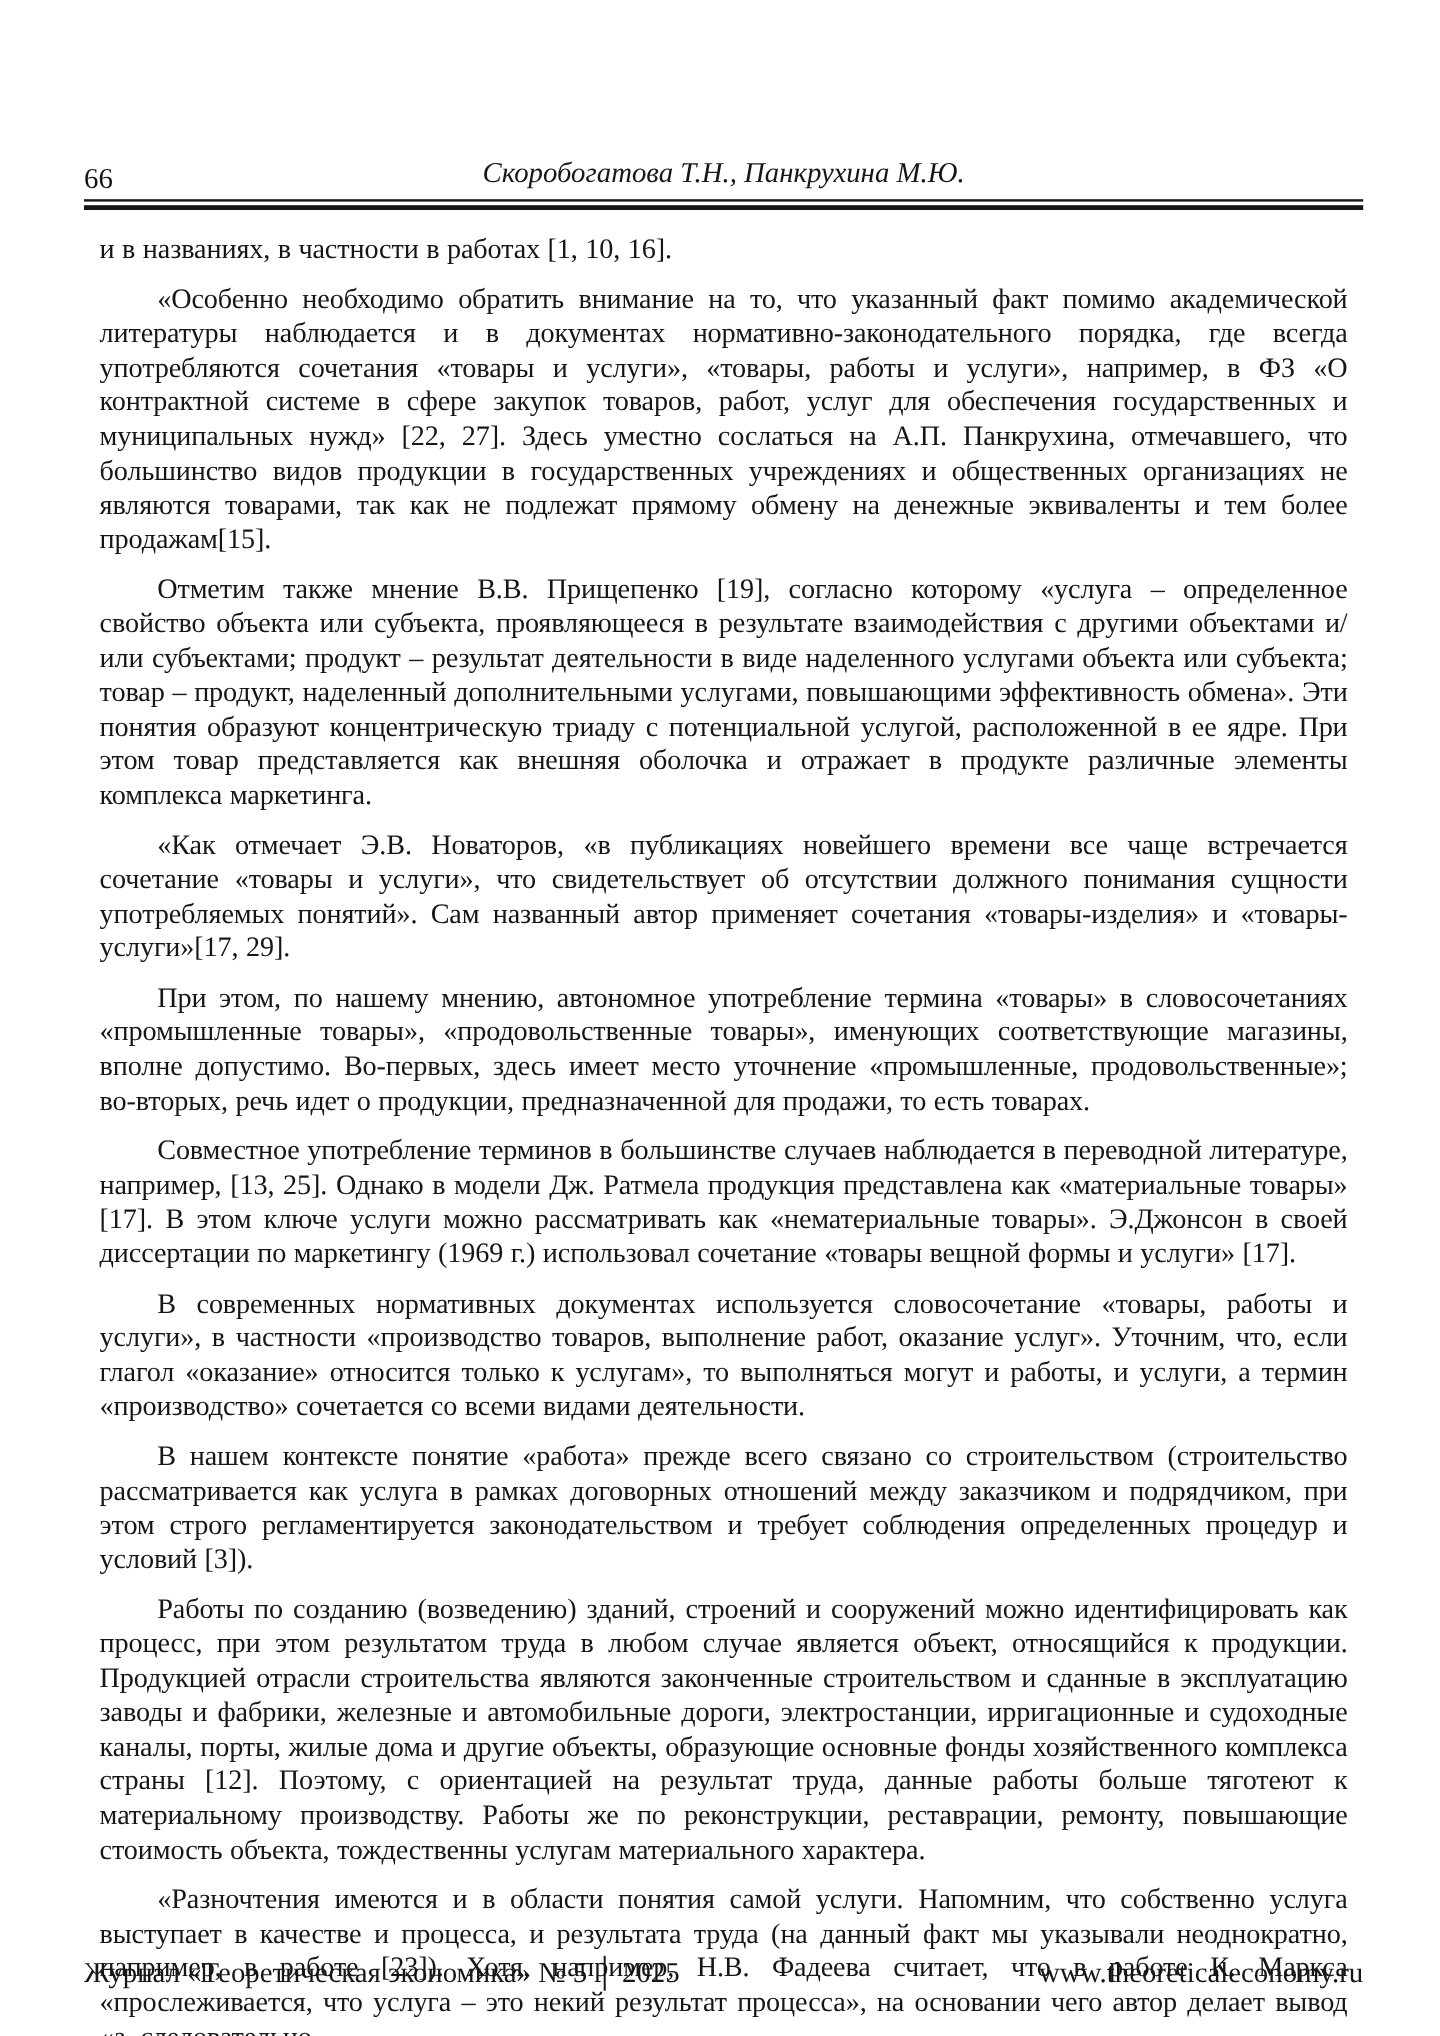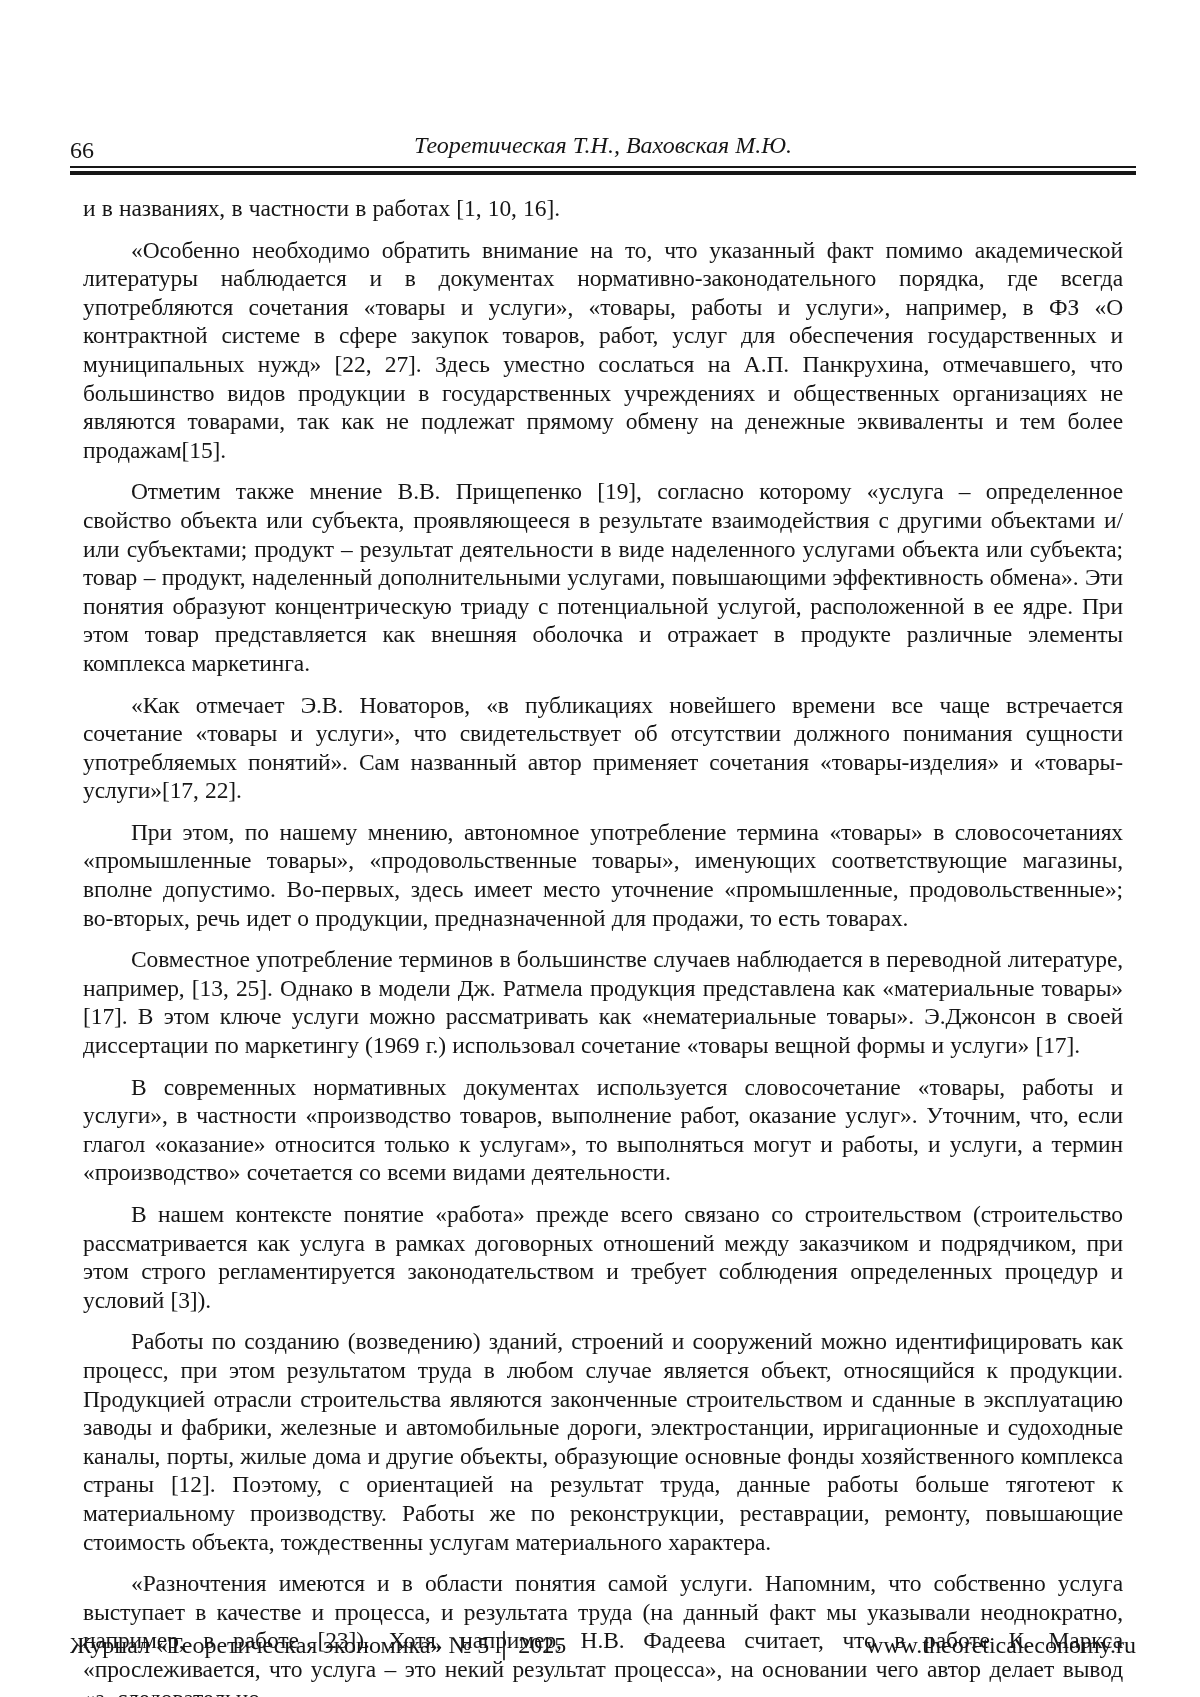--- a/index.html
+++ b/index.html
@@ -84,30 +84,30 @@
   }
 </style>
 </head>
 <body>
 
 <div class="page">
 
   <div class="header">
     <div class="header-row">
       <span class="page-num">66</span>
-      <div class="running-head">Теоретическая Т.Н., Ваховская М.Ю.</div>
+      <div class="running-head">Скоробогатова Т.Н., Панкрухина М.Ю.</div>
     </div>
     <div class="header-rule"></div>
   </div>
 
   <div class="body-text">
     <p class="no-indent">и в названиях, в частности в работах [1, 10, 16].</p>
     <p>«Особенно необходимо обратить внимание на то, что указанный факт помимо академической литературы наблюдается и в документах нормативно-законодательного порядка, где всегда употребляются сочетания «товары и услуги», «товары, работы и услуги», например, в ФЗ «О контрактной системе в сфере закупок товаров, работ, услуг для обеспечения государственных и муниципальных нужд» [22, 27]. Здесь уместно сослаться на А.П. Панкрухина, отмечавшего, что большинство видов продукции в государственных учреждениях и общественных организациях не являются товарами, так как не подлежат прямому обмену на денежные эквиваленты и тем более продажам[15].</p>
     <p>Отметим также мнение В.В. Прищепенко [19], согласно которому «услуга – определенное свойство объекта или субъекта, проявляющееся в результате взаимодействия с другими объектами и/или субъектами; продукт – результат деятельности в виде наделенного услугами объекта или субъекта; товар – продукт, наделенный дополнительными услугами, повышающими эффективность обмена». Эти понятия образуют концентрическую триаду с потенциальной услугой, расположенной в ее ядре. При этом товар представляется как внешняя оболочка и отражает в продукте различные элементы комплекса маркетинга.</p>
-    <p>«Как отмечает Э.В. Новаторов, «в публикациях новейшего времени все чаще встречается сочетание «товары и услуги», что свидетельствует об отсутствии должного понимания сущности употребляемых понятий». Сам названный автор применяет сочетания «товары-изделия» и «товары-услуги»[17, 22].</p>
+    <p>«Как отмечает Э.В. Новаторов, «в публикациях новейшего времени все чаще встречается сочетание «товары и услуги», что свидетельствует об отсутствии должного понимания сущности употребляемых понятий». Сам названный автор применяет сочетания «товары-изделия» и «товары-услуги»[17, 29].</p>
     <p>При этом, по нашему мнению, автономное употребление термина «товары» в словосочетаниях «промышленные товары», «продовольственные товары», именующих соответствующие магазины, вполне допустимо. Во-первых, здесь имеет место уточнение «промышленные, продовольственные»; во-вторых, речь идет о продукции, предназначенной для продажи, то есть товарах.</p>
     <p>Совместное употребление терминов в большинстве случаев наблюдается в переводной литературе, например, [13, 25]. Однако в модели Дж. Ратмела продукция представлена как «материальные товары» [17]. В этом ключе услуги можно рассматривать как «нематериальные товары». Э.Джонсон в своей диссертации по маркетингу (1969 г.) использовал сочетание «товары вещной формы и услуги» [17].</p>
     <p>В современных нормативных документах используется словосочетание «товары, работы и услуги», в частности «производство товаров, выполнение работ, оказание услуг». Уточним, что, если глагол «оказание» относится только к услугам», то выполняться могут и работы, и услуги, а термин «производство» сочетается со всеми видами деятельности.</p>
     <p>В нашем контексте понятие «работа» прежде всего связано со строительством (строительство рассматривается как услуга в рамках договорных отношений между заказчиком и подрядчиком, при этом строго регламентируется законодательством и требует соблюдения определенных процедур и условий [3]).</p>
     <p>Работы по созданию (возведению) зданий, строений и сооружений можно идентифицировать как процесс, при этом результатом труда в любом случае является объект, относящийся к продукции. Продукцией отрасли строительства являются законченные строительством и сданные в эксплуатацию заводы и фабрики, железные и автомобильные дороги, электростанции, ирригационные и судоходные каналы, порты, жилые дома и другие объекты, образующие основные фонды хозяйственного комплекса страны [12]. Поэтому, с ориентацией на результат труда, данные работы больше тяготеют к материальному производству. Работы же по реконструкции, реставрации, ремонту, повышающие стоимость объекта, тождественны услугам материального характера.</p>
     <p>«Разночтения имеются и в области понятия самой услуги. Напомним, что собственно услуга выступает в качестве и процесса, и результата труда (на данный факт мы указывали неоднократно, например, в работе [23]). Хотя, например, Н.В. Фадеева считает, что в работе К. Маркса «прослеживается, что услуга – это некий результат процесса», на основании чего автор делает вывод «а, следовательно,</p>
   </div>
 
   <div class="footer">
     <span class="journal">Журнал «Теоретическая экономика» № 5 │ 2025</span>

